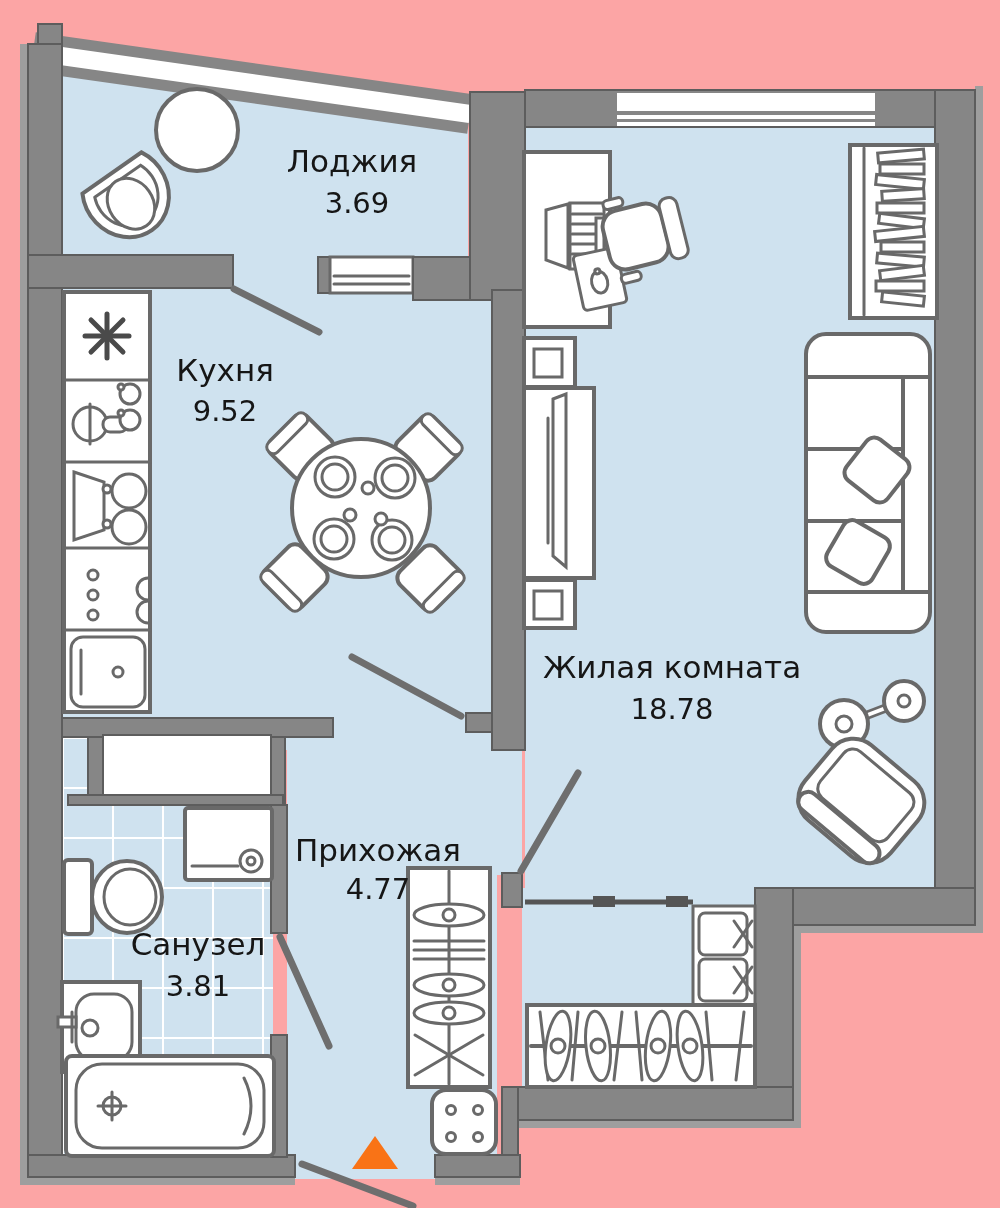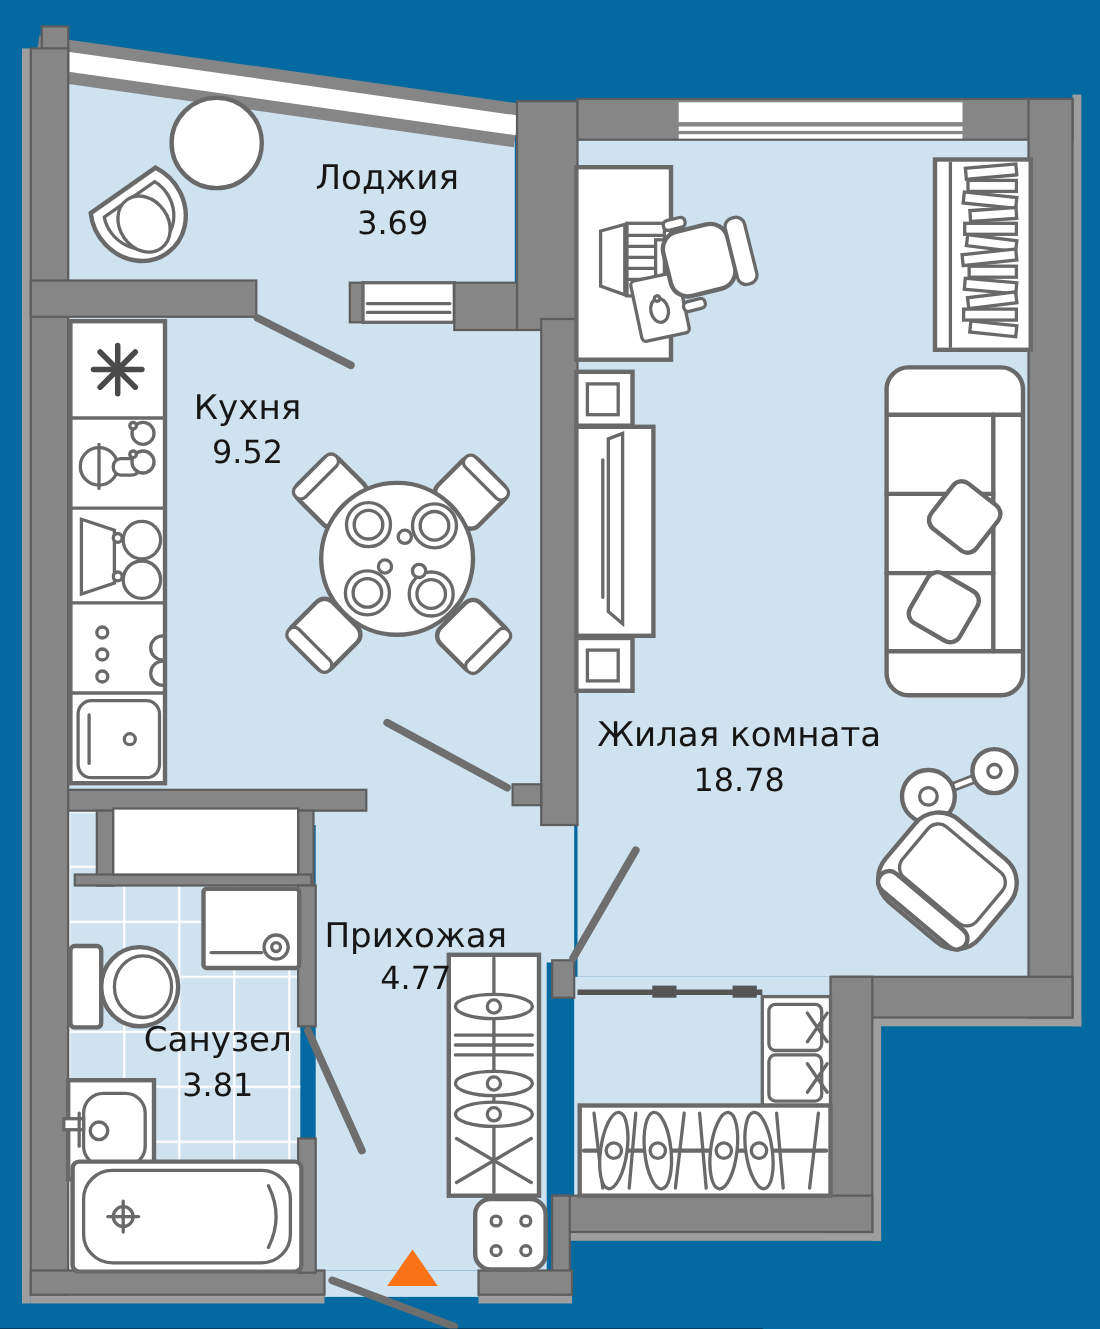--- a/index.html
+++ b/index.html
@@ -1,16 +1,16 @@
 <!DOCTYPE html>
 <html><head>
 <meta charset="utf-8">
 <style>
   html,body{margin:0;padding:0;background:#000;}
-  .stage{position:relative;width:1000px;height:1208px;background:#0369a1;overflow:hidden;}
+  .stage{position:relative;width:1000px;height:1208px;background:#fca5a5;overflow:hidden;}
   .stage svg{position:absolute;left:0;top:0;}
   text{font-family:"DejaVu Sans","Liberation Sans",sans-serif;fill:#161616;}
   .room-label{font-size:31px;}
   .room-area{font-size:29px;}
   .wall{fill:#868686;stroke:#5d5d5d;stroke-width:2;}
   .wall-hl{fill:#9e9e9e;}
   .furn{fill:#ffffff;stroke:#696969;stroke-width:4;}
   .furn-thin{fill:#ffffff;stroke:#696969;stroke-width:3;}
   .fline{fill:none;stroke:#696969;stroke-width:3;stroke-linecap:round;}
   .fline4{fill:none;stroke:#696969;stroke-width:4;stroke-linecap:round;}

